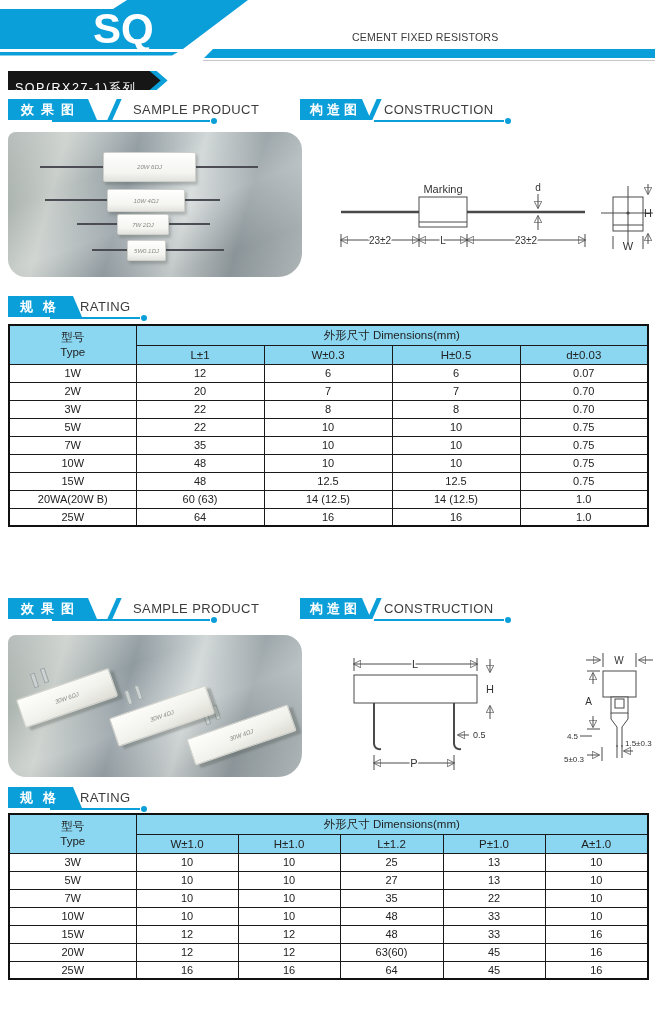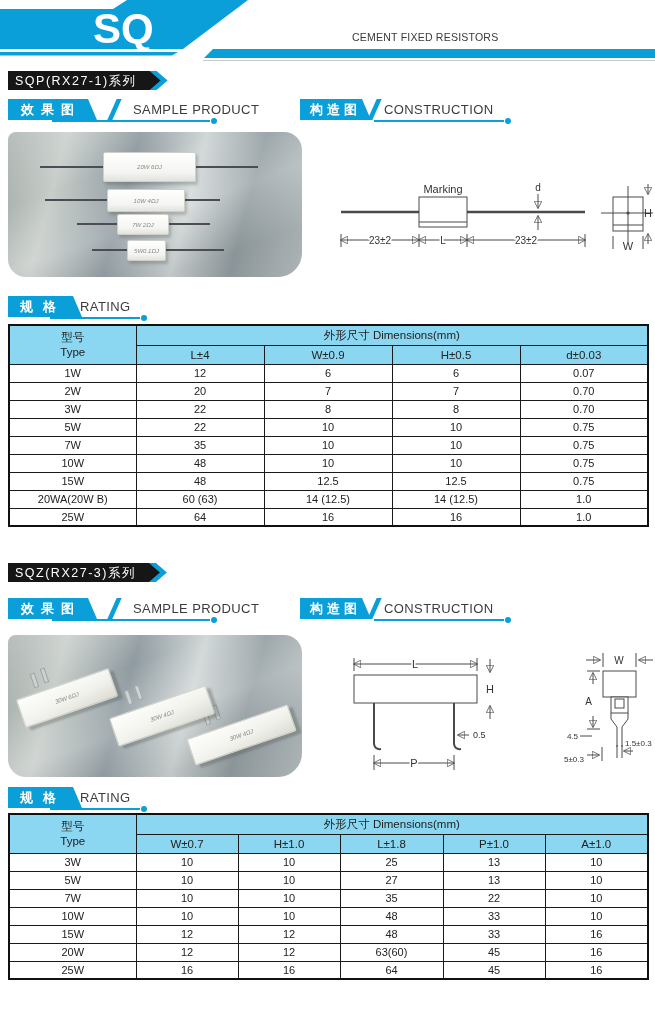--- a/index.html
+++ b/index.html
@@ -19,21 +19,21 @@
   .hdr-en   { position:absolute; left:352px; top:31px; font-size:11px; color:#3a3a3a; letter-spacing:0.2px;
               transform:scaleX(.96); transform-origin:left center; white-space:nowrap; }
 
   
   .series { position:absolute; left:8px; height:19px; }
   .series .bg-blue  { position:absolute; left:4px; top:0; right:-7px; bottom:0; background:#0b9fd9;
                       clip-path:polygon(0 0,calc(100% - 11px) 0,100% 50%,calc(100% - 11px) 100%,0 100%); }
   .series .bg-black { position:absolute; inset:0; background:#161616;
                       clip-path:polygon(0 0,calc(100% - 11px) 0,100% 50%,calc(100% - 11px) 100%,0 100%); }
   .series .txt { position:relative; display:inline-block; color:#fff; font-size:12.5px; letter-spacing:1.5px;
-                 line-height:19px; padding:0 24px 0 7px; white-space:nowrap; }
+                 line-height:19px; padding:8px 24px 0 7px; white-space:nowrap; }
 
   
   .tag { position:absolute; height:21px; }
   .tag-box { position:absolute; left:0; top:0; height:21px; background:#0b9fd9; color:#fff;
              font-size:13px; font-weight:bold; line-height:21px; white-space:nowrap;
              clip-path:polygon(0 0,calc(100% - 9px) 0,100% 100%,0 100%); }
   .tag-box.w3 { padding:0 16px 0 13px; letter-spacing:7px;text-align:center; }
   .tag-box.w2 { padding:0 16px 0 12px; letter-spacing:10px; }
   .tag-slash { position:absolute; top:0; height:21px; width:5px; background:#0b9fd9; transform:skewX(-24deg); }
   .tag-en { position:absolute; top:3px; font-size:13px; color:#3c3c3c; letter-spacing:0.4px; white-space:nowrap; }
@@ -192,22 +192,22 @@
       </colgroup>
     <tbody>
         <tr class="hr1">
       <th rowspan="2" class="type-cell">
         <div>型号</div>
         <div>Type</div>
       </th>
       <th colspan="4">外形尺寸 Dimensions(mm)</th>
     </tr>
     <tr class="hr2">
-      <th>L±4</th>
-      <th>W±0.9</th>
+      <th>L±1</th>
+      <th>W±0.3</th>
       <th>H±0.5</th>
       <th>d±0.03</th>
     </tr>
     <tr>
           <td>1W</td>
           <td>12</td>
           <td>6</td>
           <td>6</td>
           <td>0.07</td>
         </tr>
@@ -263,25 +263,20 @@
     <tr>
           <td>25W</td>
           <td>64</td>
           <td>16</td>
           <td>16</td>
           <td>1.0</td>
         </tr>
   </tbody>
     </table>
 
-  <div class="series" style="top:563px;">
-    <i class="bg-blue"></i>
-    <i class="bg-black"></i>
-    <span class="txt">SQZ(RX27-3)系列</span>
-  </div>
 
   <div class="tag" style="left:8px; top:598px; width:240px;">
     <span class="tag-box w3">效果图</span>
     <span class="tag-slash" style="left:104px;"></span>
     <span class="tag-en" style="left:125px;">SAMPLE PRODUCT</span>
     <span class="tag-line" style="left:44px; width:158px;"></span>
   </div>
 
   <div class="tag" style="left:300px; top:598px; width:240px;">
     <span class="tag-box w3" style="padding:0 10px 0 10px; letter-spacing:4px;">构造图</span>
@@ -374,23 +369,23 @@
       </colgroup>
     <tbody>
         <tr class="hr1">
       <th rowspan="2" class="type-cell">
         <div>型号</div>
         <div>Type</div>
       </th>
       <th colspan="5">外形尺寸 Dimensions(mm)</th>
     </tr>
     <tr class="hr2">
-      <th>W±0.7</th>
+      <th>W±1.0</th>
       <th>H±1.0</th>
-      <th>L±1.8</th>
+      <th>L±1.2</th>
       <th>P±1.0</th>
       <th>A±1.0</th>
     </tr>
     <tr>
           <td>3W</td>
           <td>10</td>
           <td>10</td>
           <td>25</td>
           <td>13</td>
           <td>10</td>

